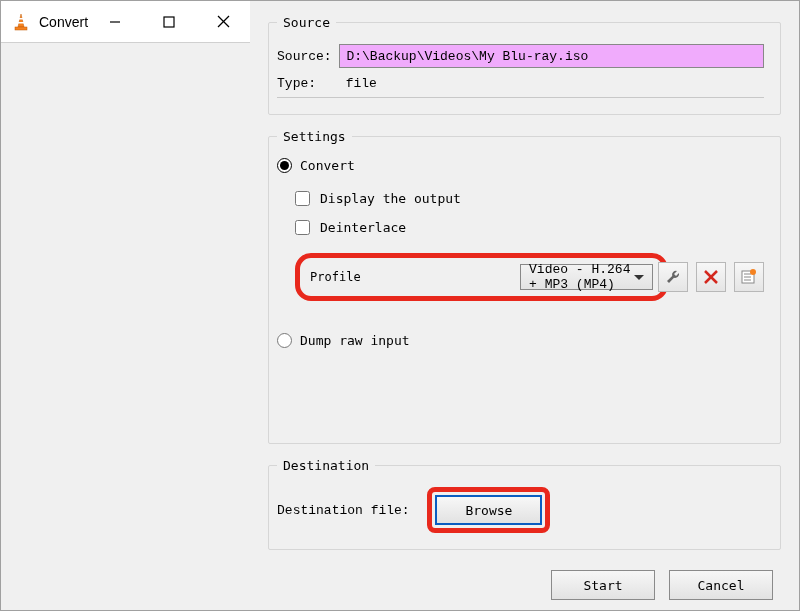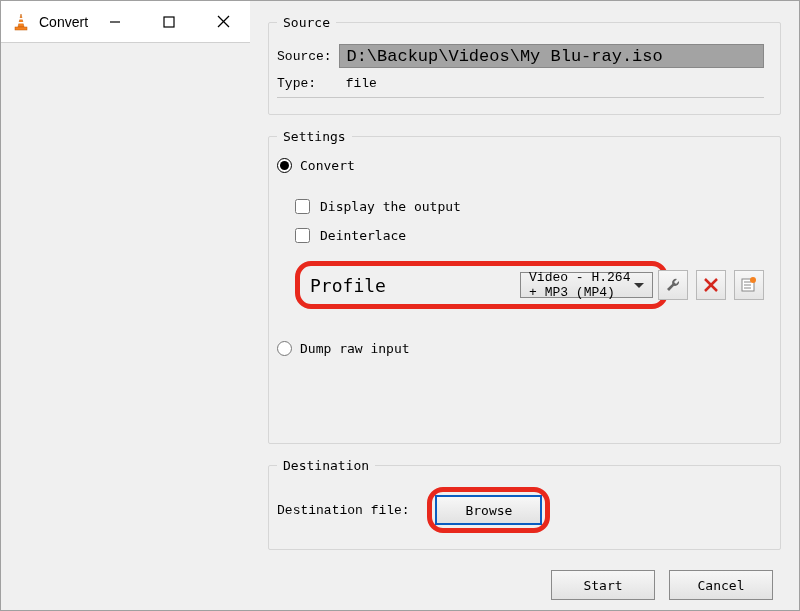--- a/index.html
+++ b/index.html
@@ -78,25 +78,25 @@
   margin-bottom: 8px;
 }
 .label {
   font-family: "SimSun","Courier New", monospace;
   letter-spacing: 0;
   white-space: pre;
 }
 .text-input {
   flex: 1;
   height: 24px;
-  background: #a3a3a3;
+  background: #f0abfc;
   border: 1px solid #888;
   padding: 2px 6px;
   font-family: "SimSun","Courier New", monospace;
-  font-size: 17px;
+  font-size: 13px;
 }
 .hr {
   border: none;
   border-top: 1px solid #c8c8c8;
   margin-top: 6px;
 }
 .radio-group { margin-bottom: 10px; }
 .radio {
   display: inline-flex;
   align-items: center;
@@ -129,21 +129,21 @@
 .highlight-box {
   border: 5px solid #e8281c;
   border-radius: 16px;
   padding: 6px 10px;
   display: flex;
   align-items: center;
   flex: 1;
 }
 .profile-label {
   font-family: "SimSun", monospace;
-  font-size: 18px;
+  font-size: 12px;
   width: 210px;
 }
 .combo {
   flex: 1;
   height: 26px;
   border: 1px solid #888;
   background: linear-gradient(#f3f3f3,#e3e3e3);
   display: flex;
   align-items: center;
   padding: 0 8px;
@@ -165,21 +165,21 @@
   justify-content: center;
   margin-left: 4px;
 }
 .dest-row {
   display: flex;
   align-items: center;
   gap: 10px;
 }
 .browse-highlight {
   border: 5px solid #e8281c;
-  border-radius: 16px;
+  border-radius: 8px;
   padding: 3px;
 }
 .button {
   height: 30px;
   padding: 2px 24px;
   border: 1px solid #8a8a8a;
   background: linear-gradient(#f7f7f7,#e2e2e2);
   font-family: "SimSun", monospace;
   font-size: 13px;
   display: inline-flex;
@@ -249,21 +249,21 @@
     <fieldset style="flex:1">
       <legend>Settings</legend>
 
       <div class="radio-group">
         <label class="radio">
           <input type="radio" name="mode" checked="" style="">
           <span>Convert</span>
         </label>
       </div>
 
-      <div style="margin-top:22px">
+      <div style="margin-top:14px">
         <label class="checkbox">
           <input type="checkbox" style="">
           <span>Display the output</span>
         </label>
       </div>
       <div style="margin-top:10px">
         <label class="checkbox">
           <input type="checkbox" style="">
           <span>Deinterlace</span>
         </label>

